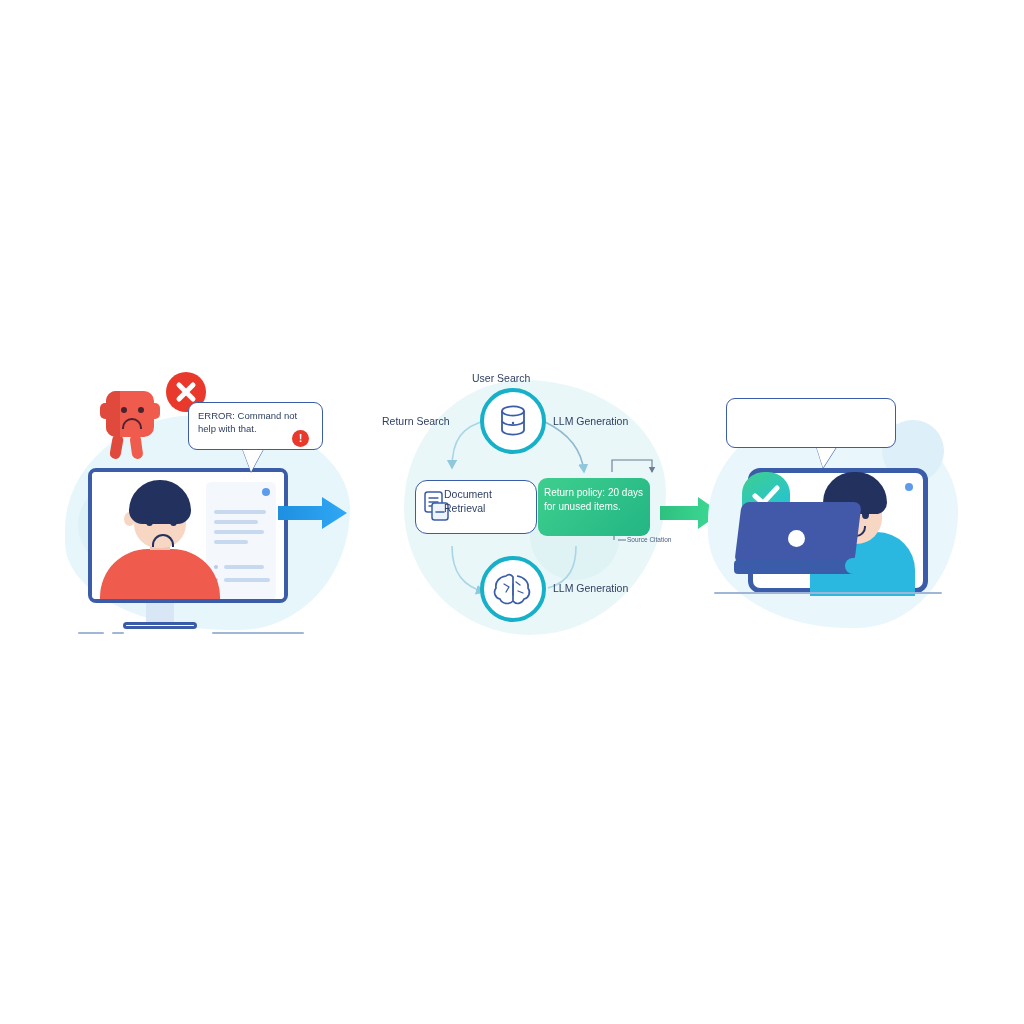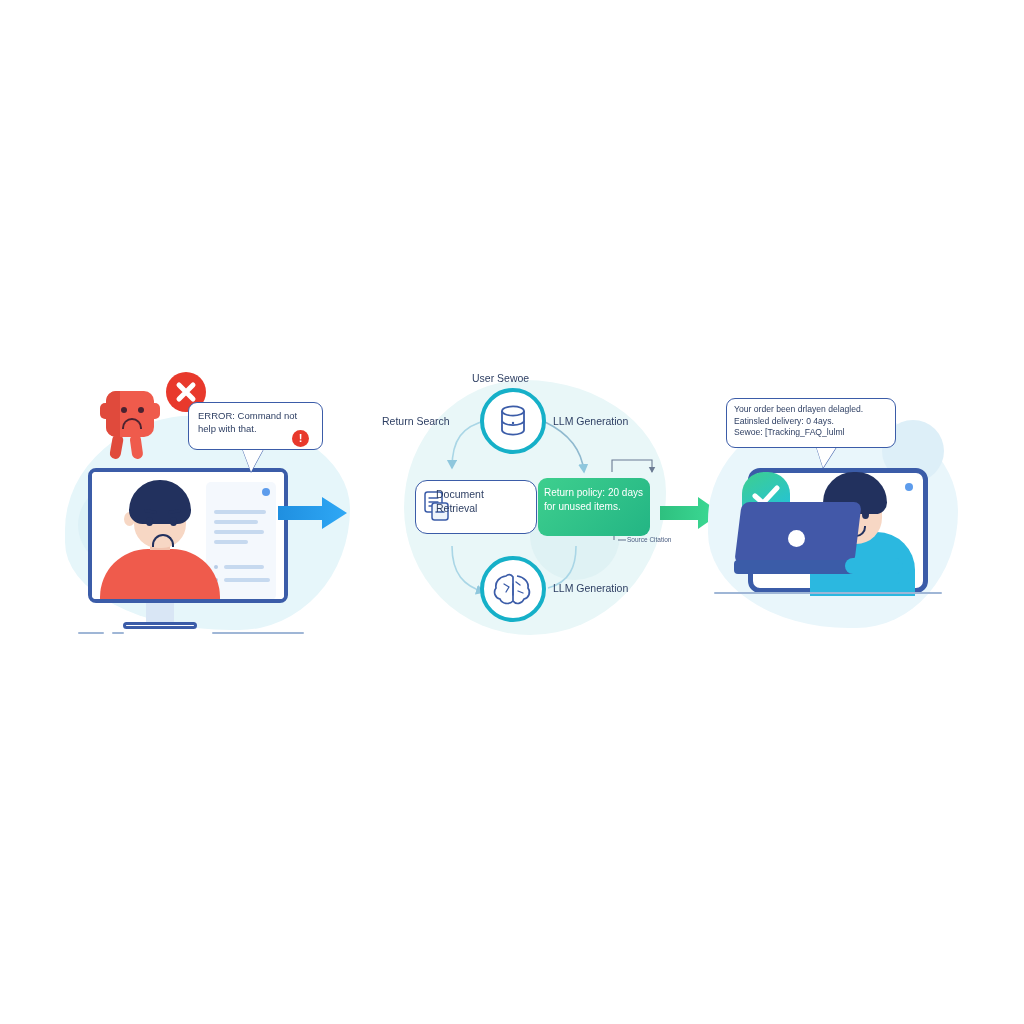--- a/index.html
+++ b/index.html
@@ -62,21 +62,21 @@
 
   
   #mid-panel{left:390px;top:360px;width:310px;height:290px;}
   #mid-blob{position:absolute;left:14px;top:20px;width:262px;height:255px;background:#e9f7f8;border-radius:46% 54% 52% 48%/50% 44% 56% 50%;}
   #mid-blob2{position:absolute;left:140px;top:130px;width:90px;height:90px;background:#dff2f4;border-radius:50%;}
 
   .node-circle{position:absolute;border-radius:50%;background:#fff;border:4.5px solid #16b0c8;box-sizing:border-box;}
   .mlabel{position:absolute;color:#2e3f63;font-size:10.5px;white-space:nowrap;}
 
   #doc-box{position:absolute;left:25px;top:120px;width:122px;height:54px;border:1.5px solid #3b5ca8;border-radius:12px;background:#fff;box-sizing:border-box;}
-  #doc-box-label{position:absolute;left:46px;top:128px;width:70px;font-size:10.5px;color:#2e3f63;line-height:1.3;}
+  #doc-box-label{position:absolute;left:54px;top:128px;width:70px;font-size:10.5px;color:#2e3f63;line-height:1.3;}
   #green-box{position:absolute;left:148px;top:118px;width:112px;height:58px;border-radius:9px;background:linear-gradient(135deg,#3ecf8e 0%,#23b584 100%);box-sizing:border-box;}
   #green-text{position:absolute;left:154px;top:126px;width:100px;font-size:10px;color:#ffffff;line-height:1.35;}
   #cite-label{position:absolute;left:237px;top:176px;font-size:6.5px;color:#4a5d80;white-space:nowrap;}
 
   
   #right-panel{left:700px;top:360px;width:270px;height:290px;}
   #right-blob{position:absolute;left:8px;top:50px;width:250px;height:218px;background:#e9f6fb;border-radius:50% 50% 42% 58%/52% 48% 55% 45%;}
   #right-blob2{position:absolute;left:182px;top:60px;width:62px;height:62px;background:#ddeff8;border-radius:50%;}
 
   #ok-bubble{left:26px;top:38px;width:170px;height:50px;}
@@ -201,21 +201,21 @@
       <path d="M158 228 C180 222 186 206 186 186" fill="none" stroke="#a9d6e6" stroke-width="1.6"></path>
 
       <path d="M155 62 C180 74 192 92 194 112" fill="none" stroke="#8fb9cf" stroke-width="1.6" marker-end="url(#ah)"></path>
 
       <path d="M222 112 V100 H262 V112" fill="none" stroke="#6b7b93" stroke-width="1.1" marker-end="url(#ahd)"></path>
 
       <path d="M228 180 H236" fill="none" stroke="#6b7b93" stroke-width="1.1"></path>
       <path d="M224 172 V180" fill="none" stroke="#6b7b93" stroke-width="1.1"></path>
     </svg>
 
-    <div class="mlabel" style="left:82px;top:12px;">User Sewoe</div>
+    <div class="mlabel" style="left:82px;top:12px;">User Search</div>
     <div class="node-circle" style="left:90px;top:28px;width:66px;height:66px;">
       <svg width="58" height="58" viewBox="0 0 58 58" style="position:absolute;left:0;top:0;" aria-hidden="true">
         <ellipse cx="29" cy="19" rx="11" ry="4.6" fill="none" stroke="#3b5ca8" stroke-width="1.8"></ellipse>
         <path d="M18 19 V38 C18 40.6 22.9 42.6 29 42.6 C35.1 42.6 40 40.6 40 38 V19" fill="none" stroke="#3b5ca8" stroke-width="1.8"></path>
         <path d="M18 28.5 C18 31.1 22.9 33.1 29 33.1 C35.1 33.1 40 31.1 40 28.5" fill="none" stroke="#3b5ca8" stroke-width="1.6"></path>
         <circle cx="29" cy="31" r="1.2" fill="#3b5ca8"></circle>
       </svg>
     </div>
 
     <div class="mlabel" style="left:-8px;top:55px;">Return Search</div>
@@ -286,20 +286,15 @@
 
     <div class="laptop-lid"></div>
     <div class="laptop-dot"></div>
     <div class="laptop-base"></div>
     <div class="r-arm" style="left:145px;top:198px;width:58px;height:16px;border-radius:8px;"></div>
 
     <div class="floorline" style="left:14px;top:232px;width:228px;background:#9fb6d6;"></div>
 
     <div id="ok-tail" class="tail"></div>
     <div id="ok-bubble" class="bubble"></div>
-    <div id="ok-text" class="bubble-txt">
-      <div>Your order been drlayen delagled.</div>
-      <div>Eatinsled delivery: 0 4ays.</div>
-      <div>Sewoe: [Tracking_FAQ_lulml</div>
-    </div>
   </div>
 
 </div>
 
 </body></html>

